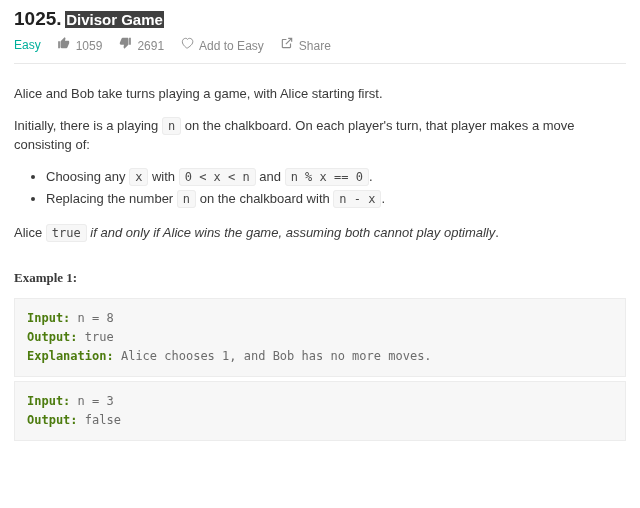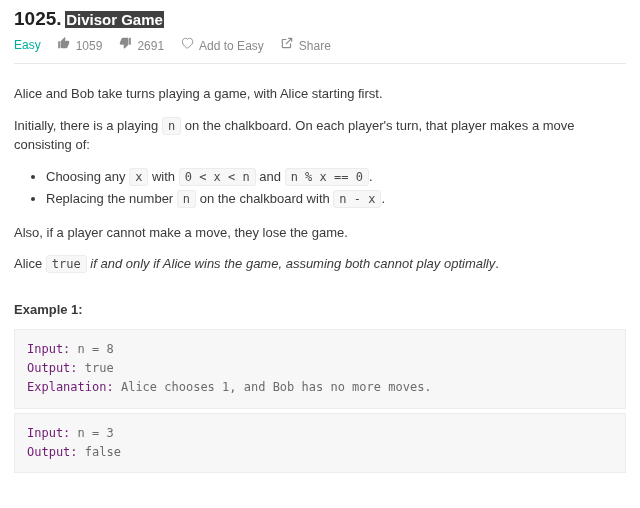--- a/index.html
+++ b/index.html
@@ -30,29 +30,29 @@
   .content { margin-top: 20px; color: #3a3a3a; font-size: 13px; line-height: 1.5; }
   .content p { margin-bottom: 12px; }
   .content ul { margin: 6px 0 14px 32px; }
   .content ul li { margin-bottom: 3px; }
   code.inline {
     font-family: ui-monospace, SFMono-Regular, Menlo, Consolas, monospace;
     background: #f7f7f7; color: #4a4a4a;
     padding: 1px 5px; border-radius: 3px;
     font-size: 12px; border: 1px solid #ececec;
   }
-  .section-heading { font-weight: 600; margin: 26px 0 10px; font-size: 13px; }
+  .section-heading { font-weight: 600; margin: 26px 0 10px; font-size: 13px; font-family: Liberation Serif, serif; }
   pre.example {
     background: #f7f7f7; border: 1px solid #ececec;
     padding: 10px 12px; font-size: 12px;
     font-family: ui-monospace, SFMono-Regular, Menlo, Consolas, monospace;
     color: #6c6c6c; line-height: 1.6;
     white-space: pre-wrap; margin-bottom: 4px;
   }
-  pre.example .lbl { font-weight: 400; color: #701a75; }
+  pre.example .lbl { font-weight: 700; color: #4d7c0f; }
 </style>
 </head>
 <body>
 
 <div class="title-row">
   <span class="problem-number">1025.</span>
   <span class="problem-title">Divisor Game</span>
 </div>
 
 <div class="meta-row">
@@ -92,21 +92,20 @@
 
   <ul>
     <li>
       <span>Choosing any </span><code class="inline">x</code><span> with </span><code class="inline">0 &lt; x &lt; n</code><span> and </span><code class="inline">n % x == 0</code><span>.</span>
     </li>
     <li>
       <span>Replacing the number </span><code class="inline">n</code><span> on the chalkboard with </span><code class="inline">n - x</code><span>.</span>
     </li>
   </ul>
 
-  <p>Also, if a player cannot make a move, they lose the game.</p>
 
   <p>
     <span>Alice </span><code class="inline">true</code><i> if and only if Alice wins the game, assuming both cannot play optimally</i><span>.</span>
   </p>
 
   <div class="section-heading">Example 1:</div>
   <pre class="example"><span class="lbl">Input:</span><span> n = 8</span>
 <span class="lbl">Output:</span><span> true</span>
 <span class="lbl">Explanation:</span><span> Alice chooses 1, and Bob has no more moves.</span></pre>
 

